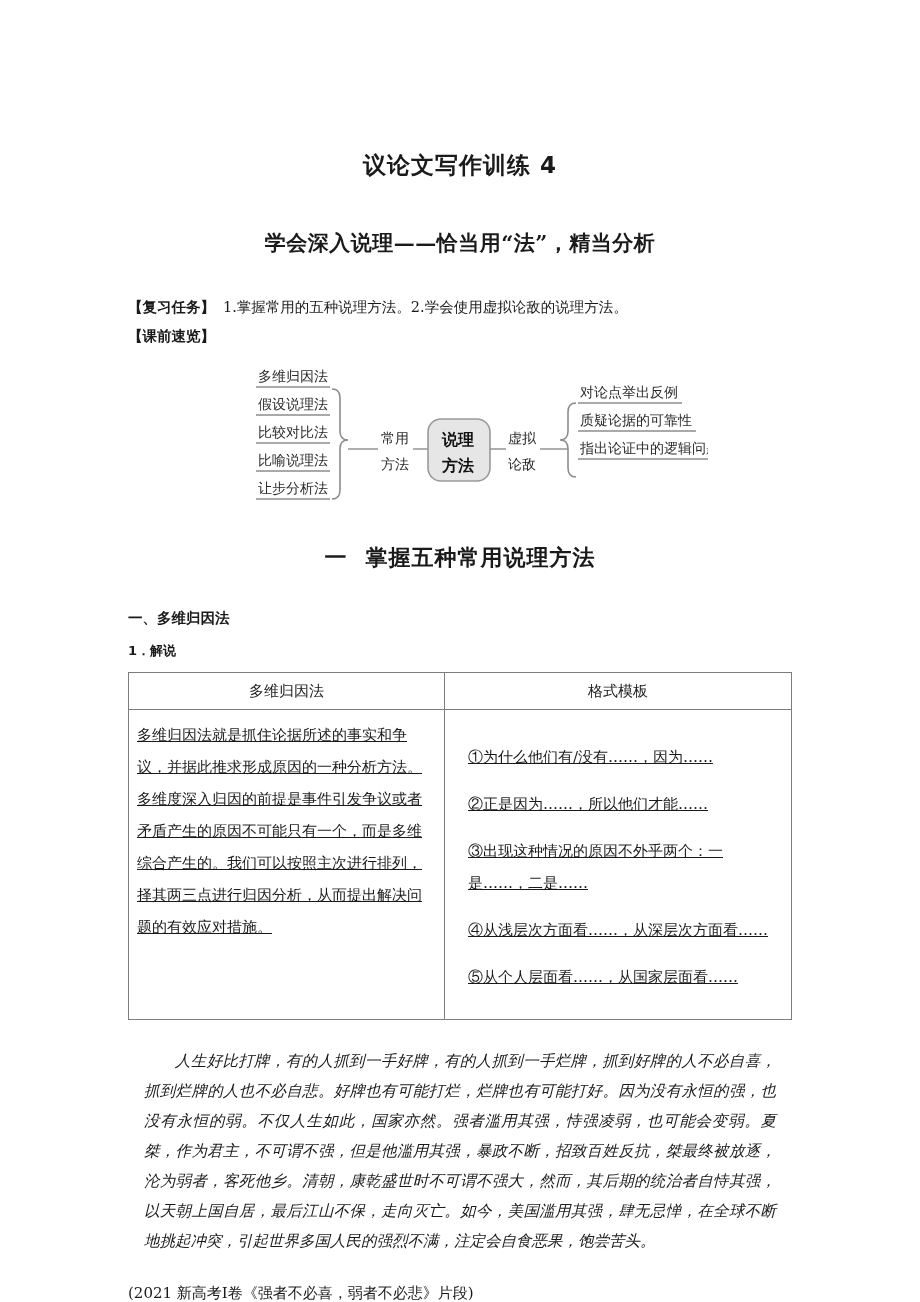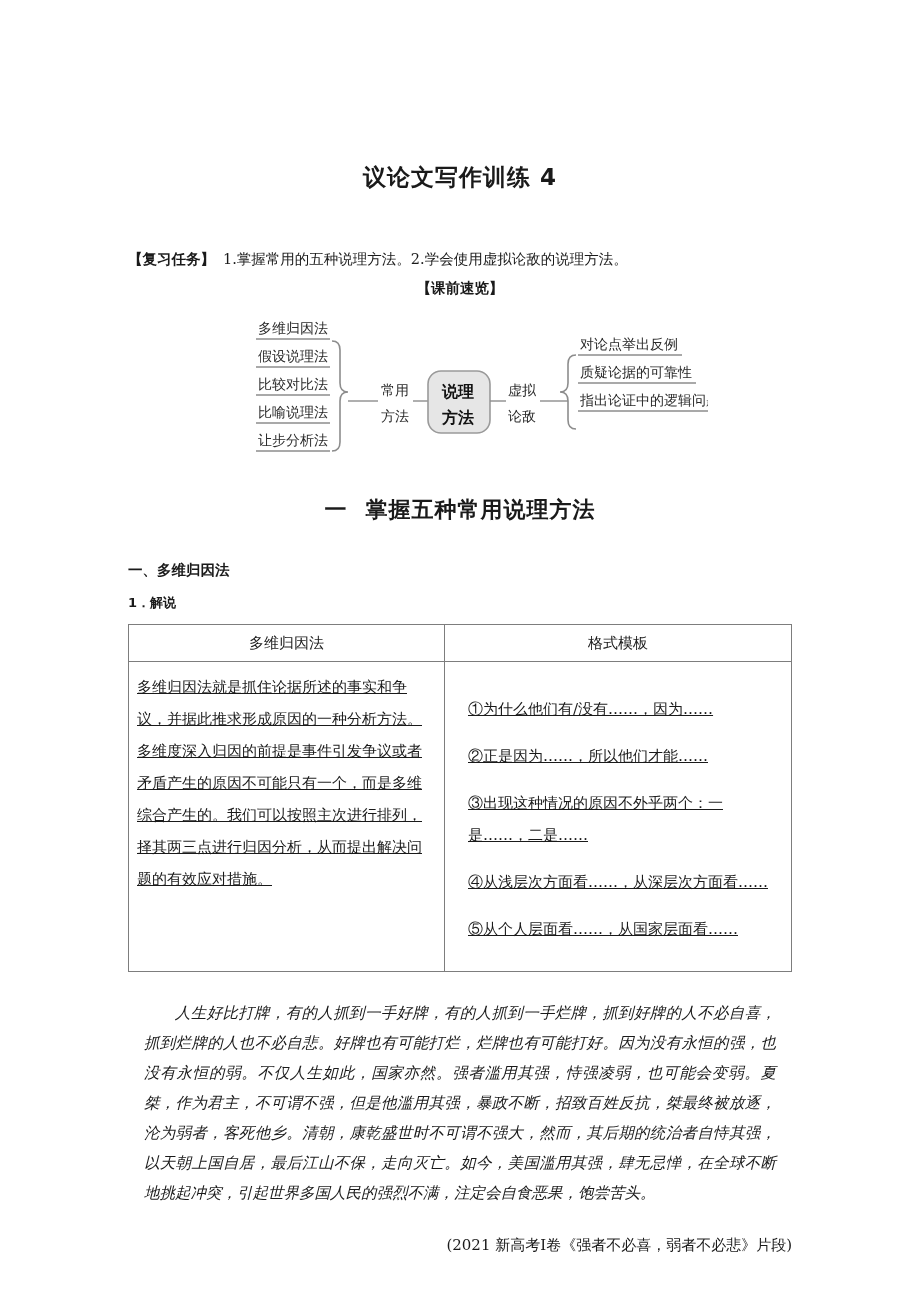--- a/index.html
+++ b/index.html
@@ -26,21 +26,21 @@
     top: 0;
     width: 664px;
   }
 
   
   .doc-title {
     text-align: center;
     font-size: 23px;
     font-weight: bold;
     letter-spacing: 1px;
-    margin: 16px;
+    margin: 4px;
     padding-top: 146px;
     font-family: "DejaVu Sans", "Liberation Sans", sans-serif;
   }
   .doc-subtitle {
     text-align: center;
     font-size: 21px;
     font-weight: bold;
     letter-spacing: 0.5px;
     margin: 0;
     padding-top: 44px;
@@ -65,21 +65,20 @@
     font-size: 14.5px;
     padding-left: 8px;
   }
   .preview-line {
     font-size: 14.5px;
     line-height: 25px;
     margin: 0;
     padding-top: 4px;
     font-weight: bold;
     font-family: "DejaVu Sans", "Liberation Sans", sans-serif;
-    text-align: center;
   }
 
   
   .diagram-wrap {
     position: relative;
     height: 160px;
     margin-top: 10px;
   }
   .diagram {
     position: absolute;
@@ -195,32 +194,32 @@
     font-size: 15.5px;
     line-height: 30px;
     text-indent: 2em;
     text-align: justify;
     font-family: "DejaVu Serif", "Liberation Serif", serif;
     font-style: italic;
   }
   .example-source {
     margin: 0;
     padding-top: 12px;
-    text-align: right;
     font-size: 15px;
     font-family: "DejaVu Serif", "Liberation Serif", serif;
   }
 </style>
 </head>
 <body>
 
 <div class="page">
   <div class="content">
 
     <h1 class="doc-title">议论文写作训练 4</h1>
+    <h2 class="doc-subtitle">学会深入说理——恰当用“法”，精当分析</h2>
 
     <p class="task-line">
       <span class="bracket-label">【复习任务】</span><span class="task-text">1.掌握常用的五种说理方法。2.学会使用虚拟论敌的说理方法。</span>
     </p>
 
     <p class="preview-line">【课前速览】</p>
 
     <div class="diagram-wrap">
       <svg class="diagram" width="470" height="160" viewBox="0 0 470 160">
 

